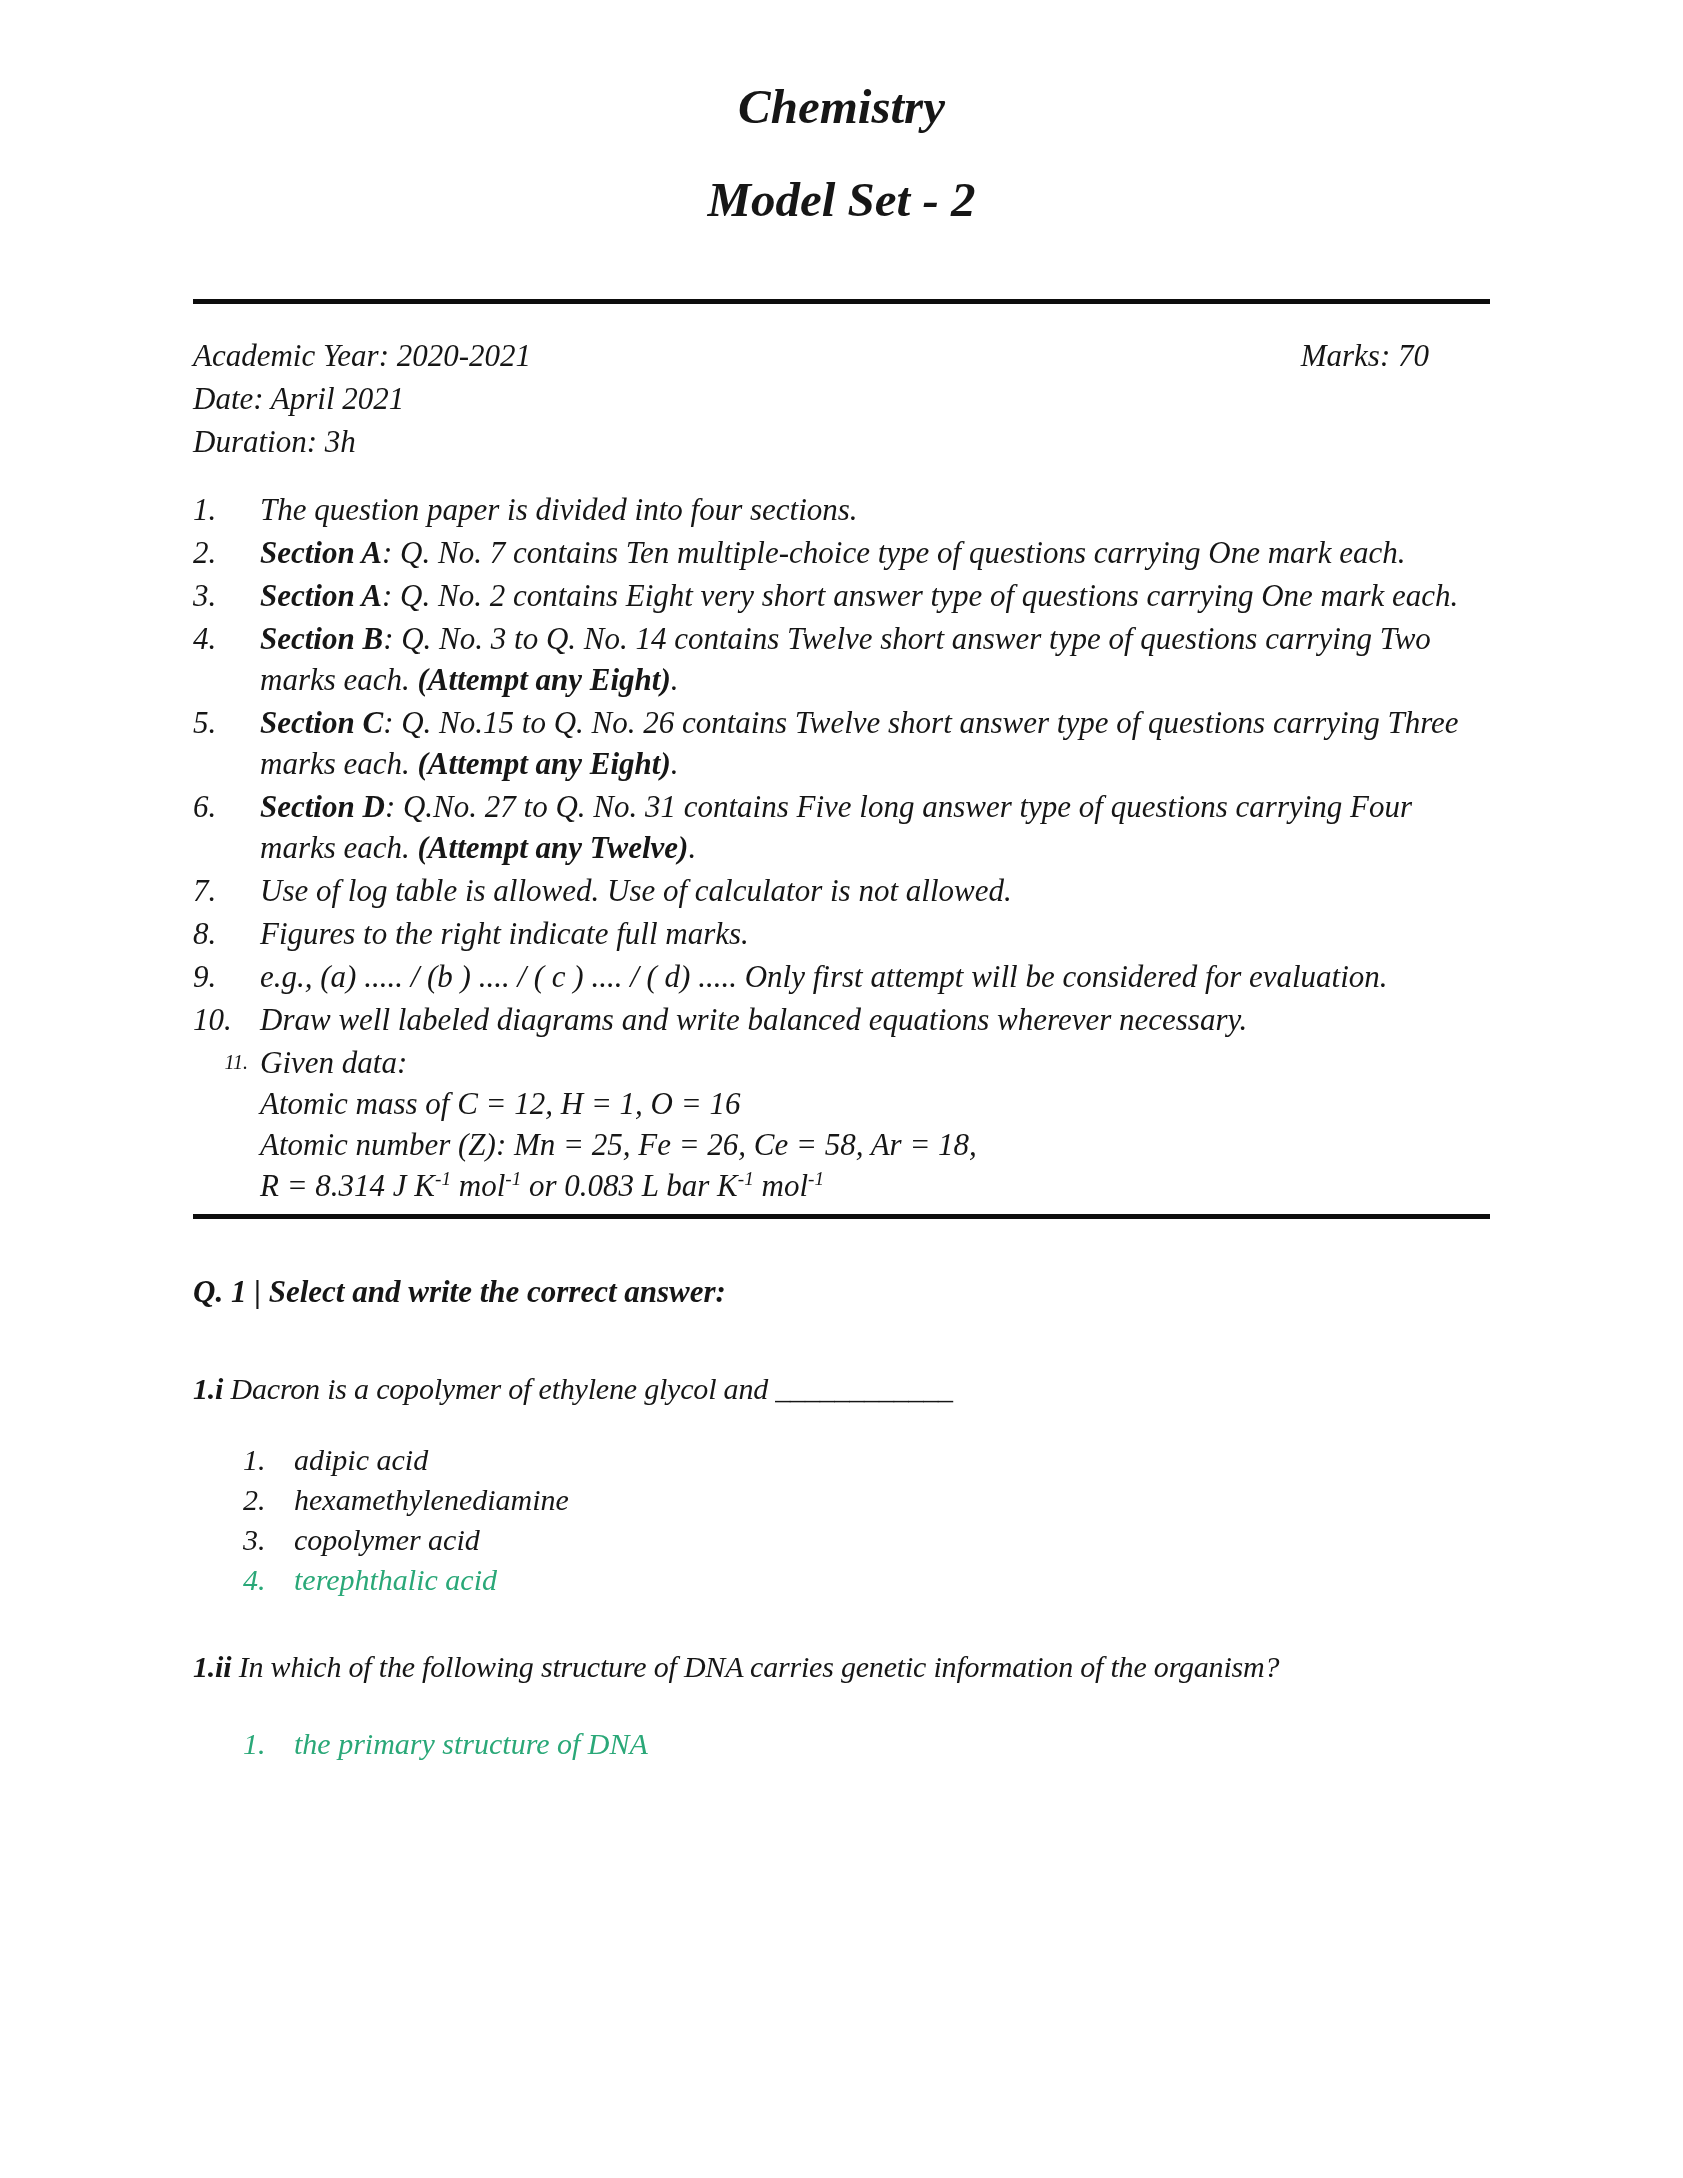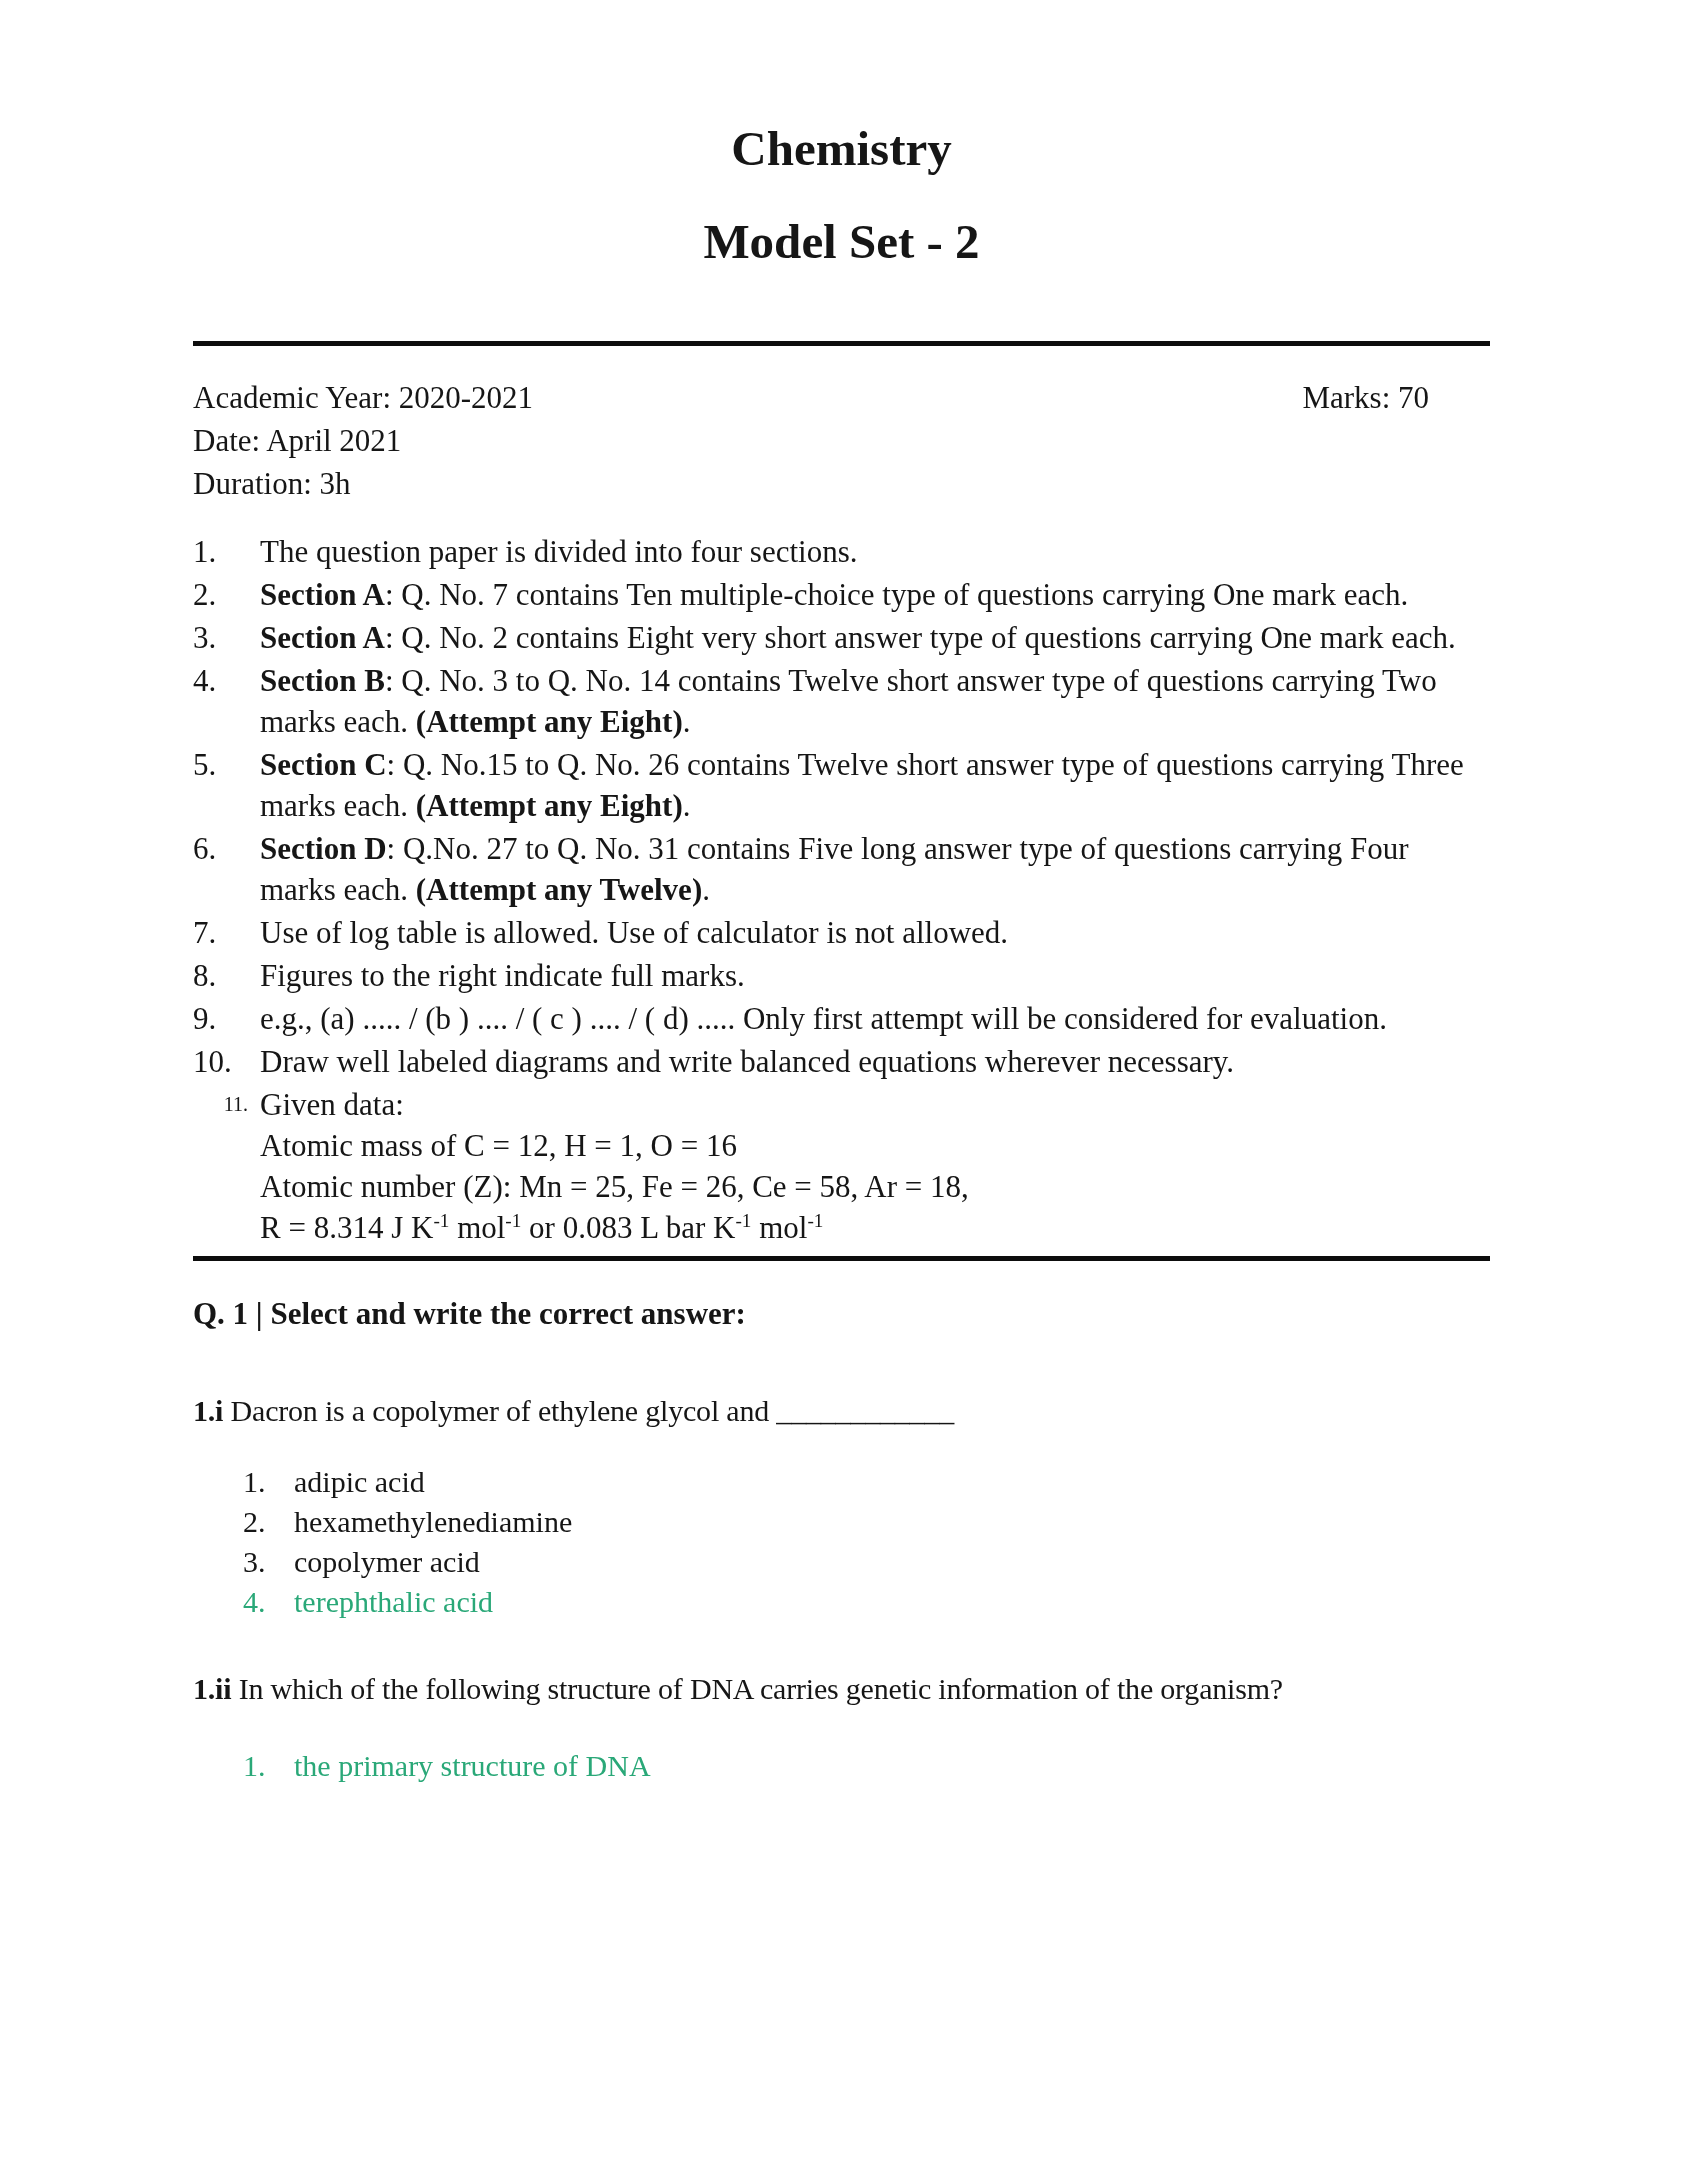--- a/index.html
+++ b/index.html
@@ -4,23 +4,24 @@
 <style>
   * { margin:0; padding:0; box-sizing:border-box; }
   html, body { background:#ffffff; }
   body {
     width:1683px; height:2178px;
     font-family:"Liberation Serif","DejaVu Serif",serif;
     color:#161616;
   }
   .page {
     width:1683px; height:2178px;
-    padding:120px 193px 0 193px;
+    padding:78px 193px 0 193px;
     overflow:hidden;
     background:#ffffff;
+    font-style:italic;
   }
   .doc-title {
     text-align:center;
     font-size:49px;
     font-weight:700;
     line-height:1.2;
   }
   .doc-subtitle { margin-top:34px; }
   .rule {
     height:5px;
@@ -43,21 +44,21 @@
     list-style:none;
   }
   .inst-row { display:flex; margin-bottom:2px; }
   .inst-num { flex:0 0 55px; }
   .inst-num.small { font-size:20px;text-align:right; }
   .inst-content { flex:1;margin-left:12px; }
   .cont-line { display:block; }
   .b { font-weight:700; }
   .sup { vertical-align:super; font-size:0.62em; line-height:0; }
   .q1-heading {
-    margin-top:32px;
+    margin-top:52px;
     font-size:31px;
     font-weight:700;
     line-height:42px;
   }
   .question { margin-top:55px; }
   .question.second { margin-top:46px; }
   .q-line { font-size:30px; line-height:42px; letter-spacing:-0.2px; }
   .q-label { font-weight:700;text-align:right; }
   .options {
     margin-top:30px;

